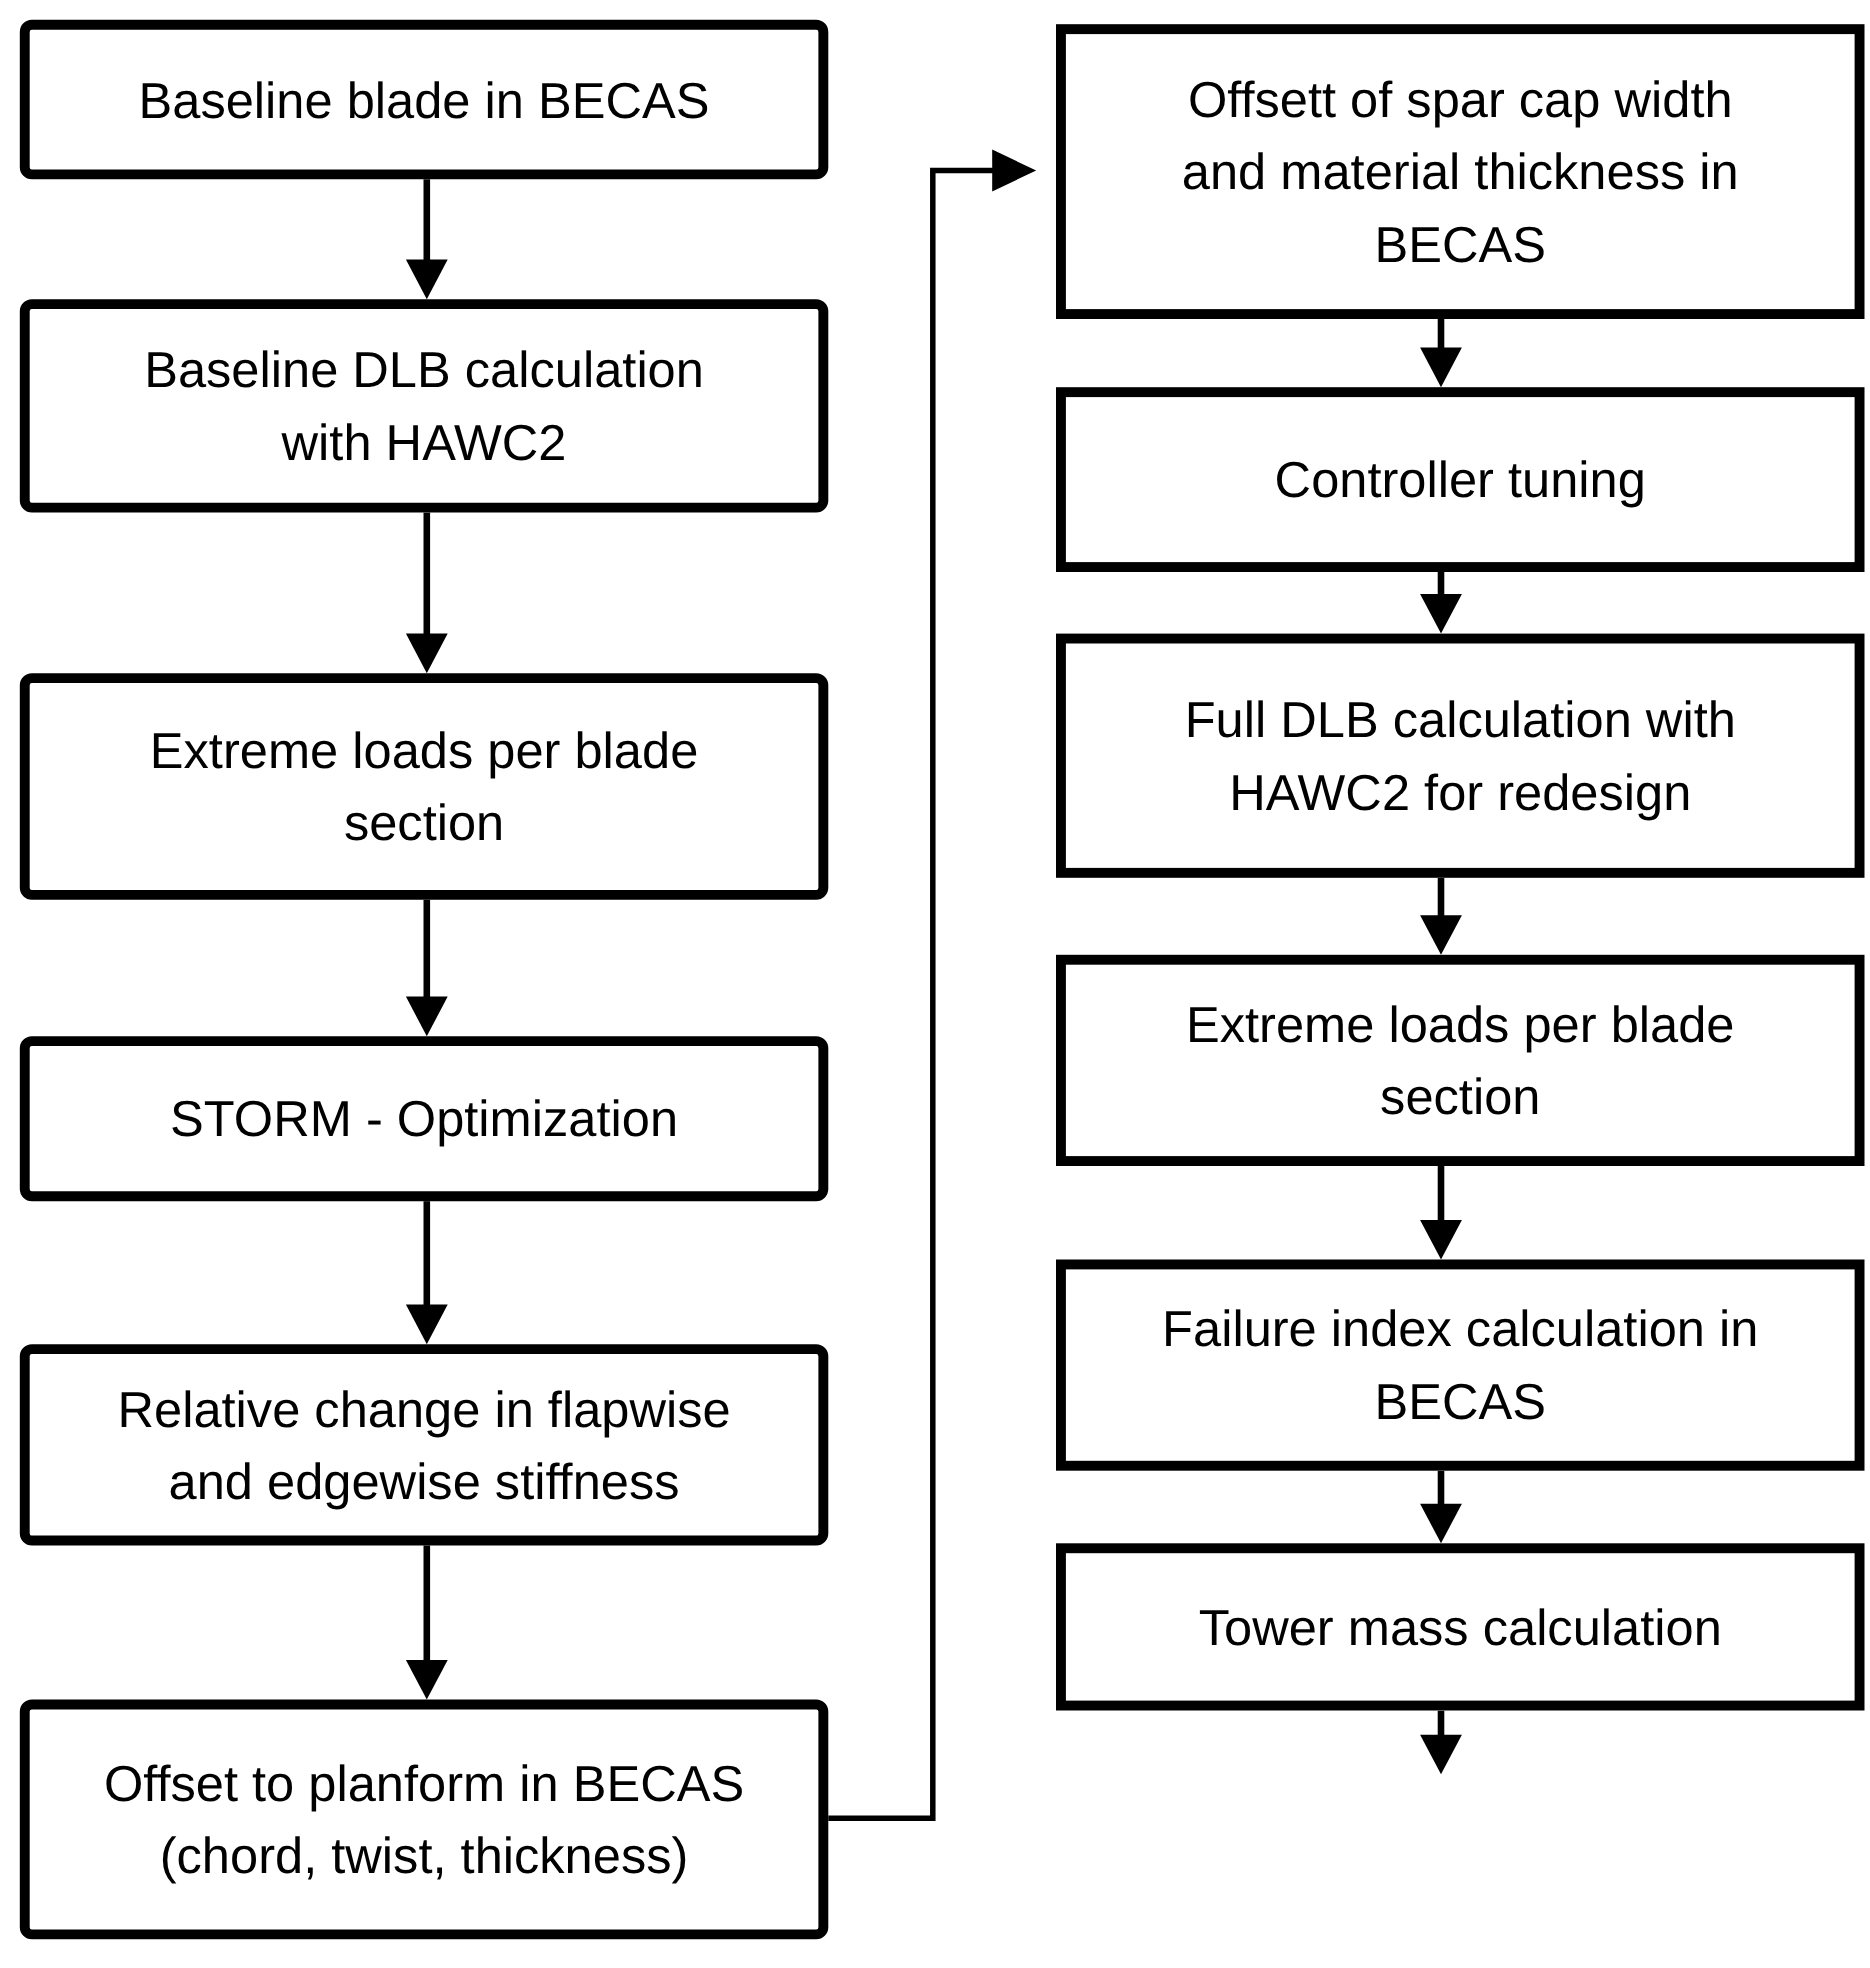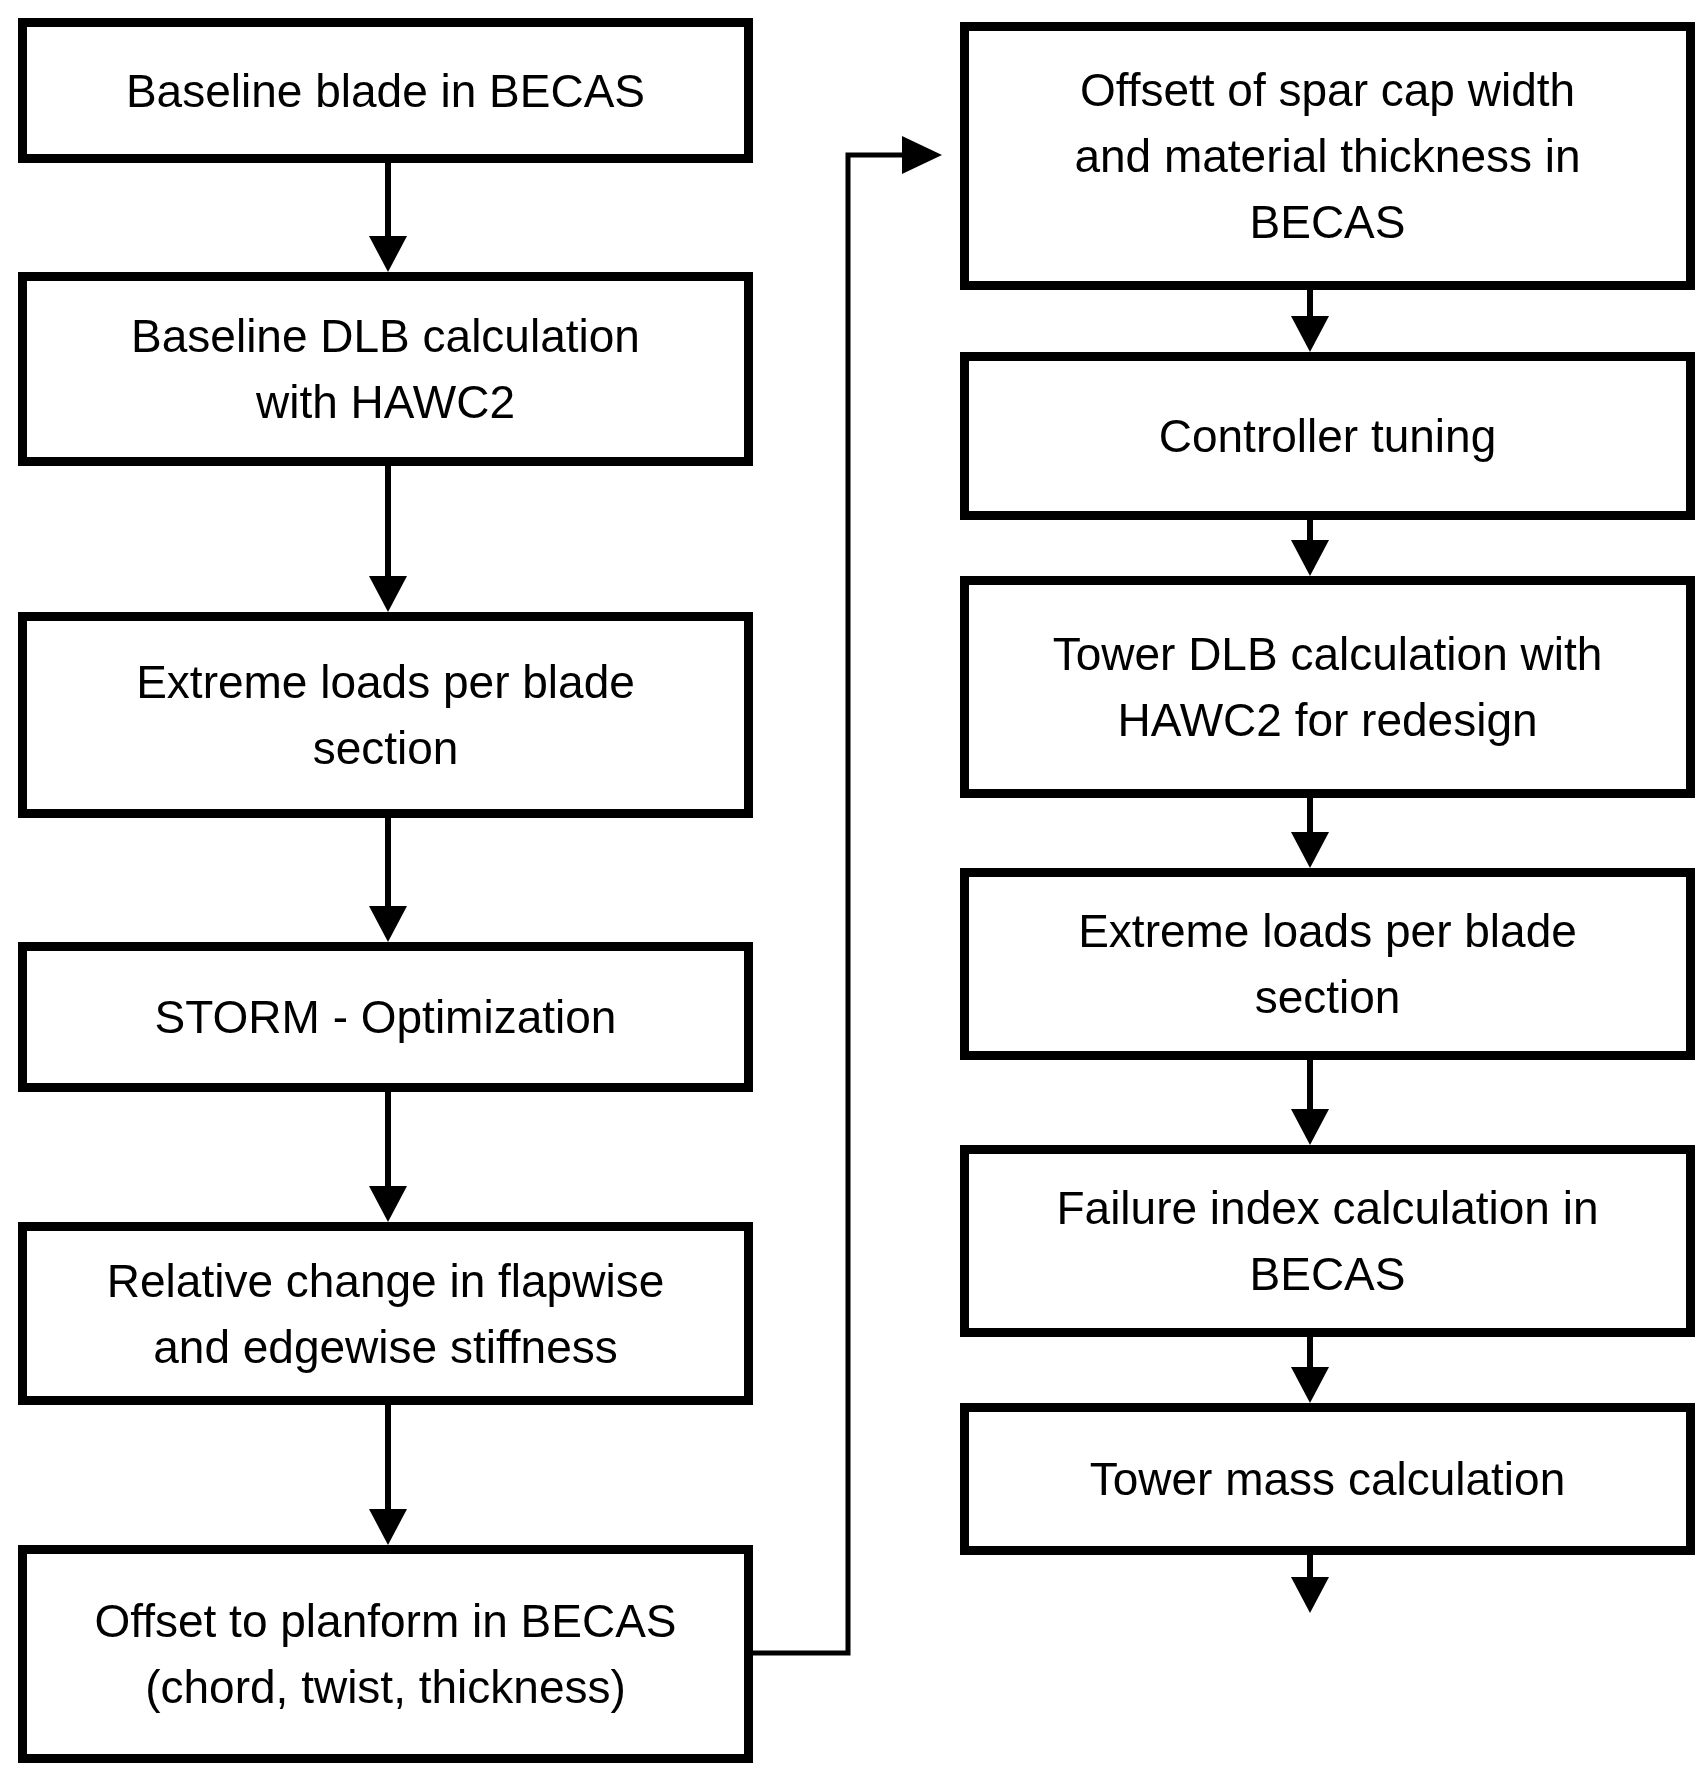--- a/index.html
+++ b/index.html
@@ -35,21 +35,21 @@
     color: #000000;
     font-size: 46px;
     line-height: 66px;
   }
   .node span {
     white-space: pre-line;
     display: block;
     padding: 0 6px;
   }
   
-  .l { left: 18px;  width: 735px; }
+  .l { left: 18px;  width: 735px; border-radius: 11px; }
   .r { left: 960px; width: 735px; }
   .l1 { top: 18px;   height: 145px; }
   .l2 { top: 272px;  height: 194px; }
   .l3 { top: 612px;  height: 206px; }
   .l4 { top: 942px;  height: 150px; }
   .l5 { top: 1222px; height: 183px; }
   .l6 { top: 1545px; height: 218px; }
   .r1 { top: 22px;   height: 268px; }
   .r2 { top: 352px;  height: 168px; }
   .r3 { top: 576px;  height: 222px; }
@@ -145,21 +145,21 @@
 
   <div class="node r r1">
     <span>Offsett of spar cap width
 and material thickness in
 BECAS</span>
   </div>
   <div class="node r r2">
     <span>Controller tuning</span>
   </div>
   <div class="node r r3">
-    <span>Tower DLB calculation with
+    <span>Full DLB calculation with
 HAWC2 for redesign</span>
   </div>
   <div class="node r r4">
     <span>Extreme loads per blade
 section</span>
   </div>
   <div class="node r r5">
     <span>Failure index calculation in
 BECAS</span>
   </div>

